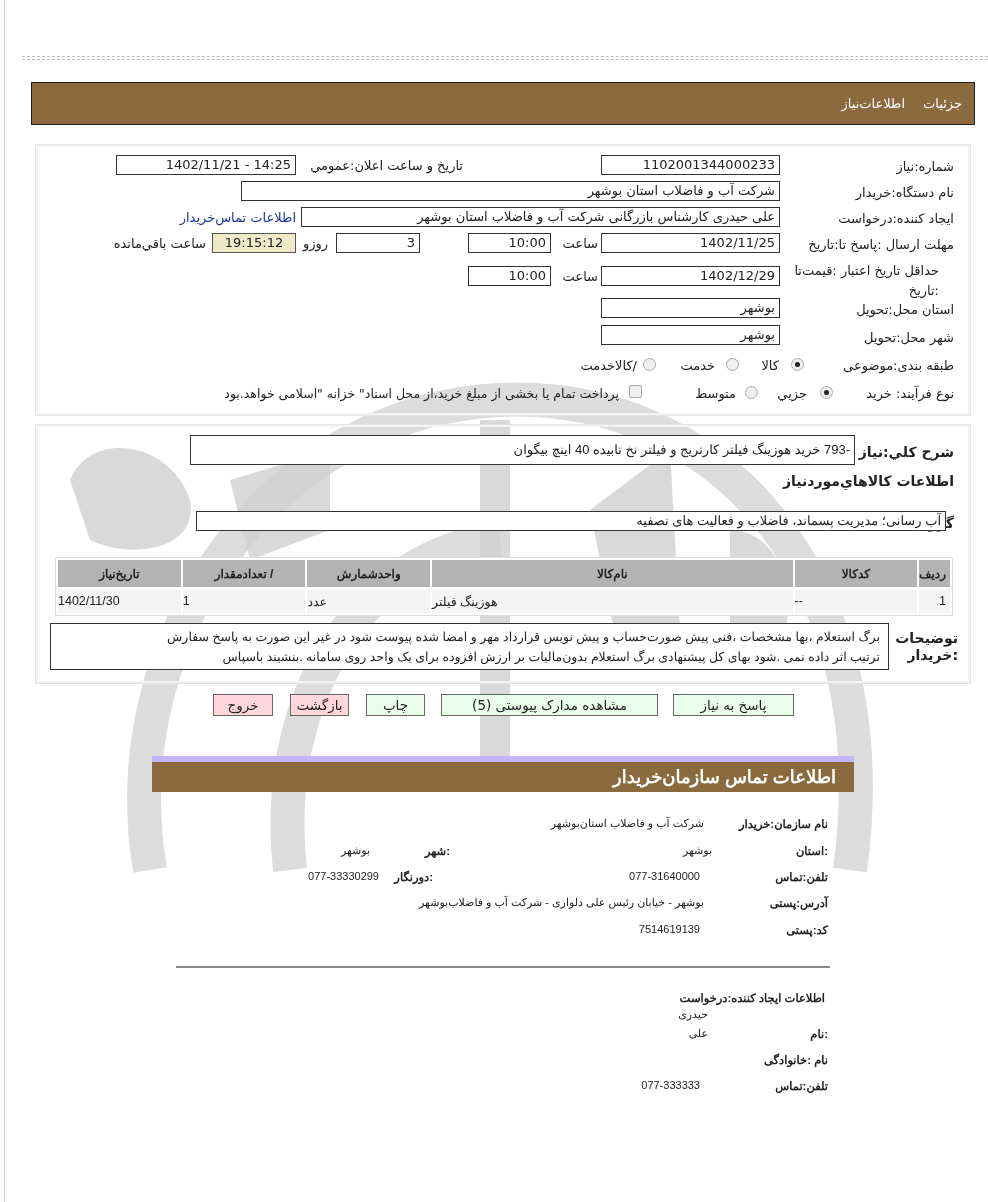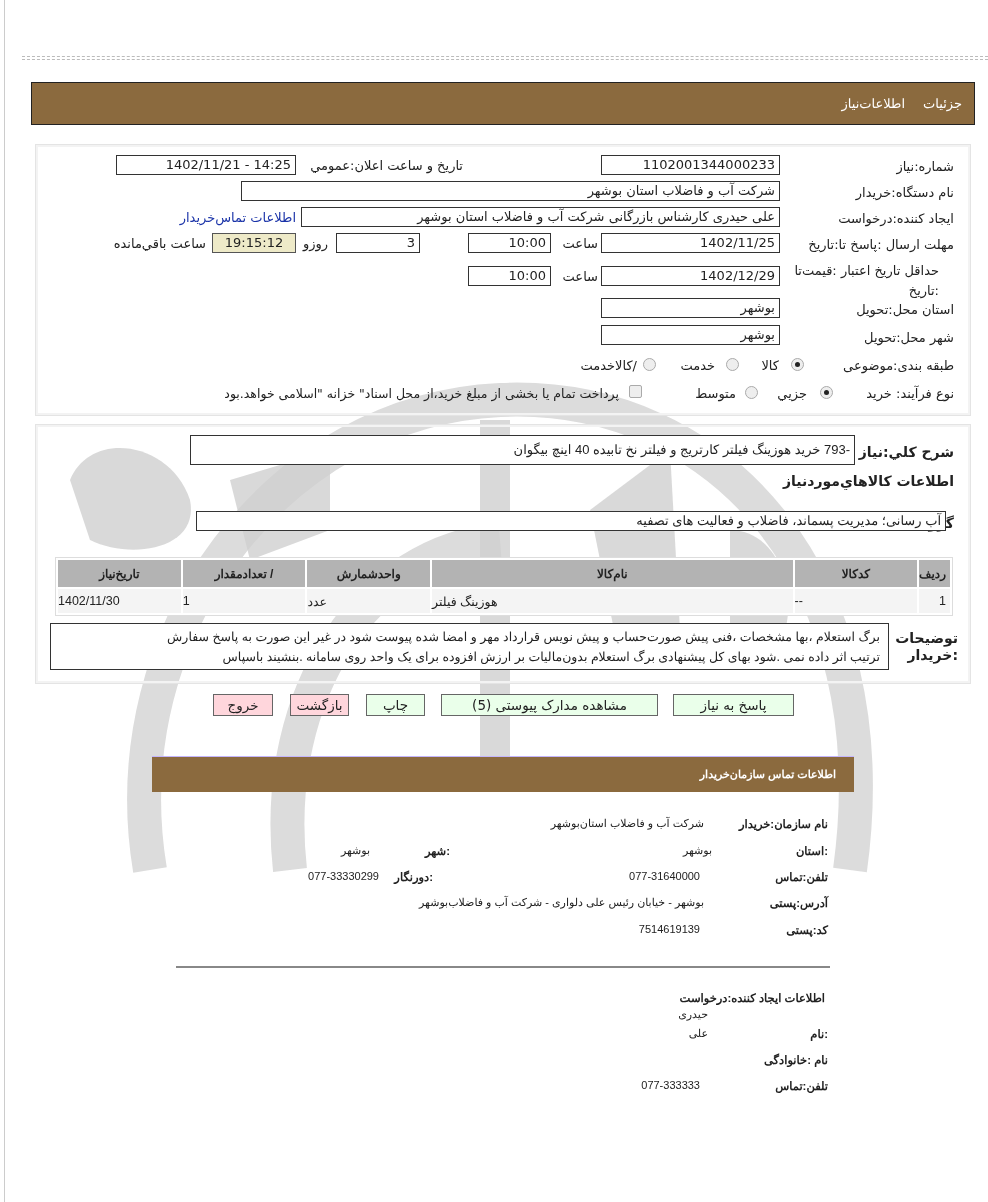--- a/index.html
+++ b/index.html
@@ -35,21 +35,21 @@
 
     table.items { position: absolute; z-index: 2; left: 55px; top: 557px; width: 898px; border-collapse: separate; border-spacing: 2px; direction: rtl; background: #fff; border: 1px solid #ddd; font-family: "Liberation Sans", sans-serif; }
     table.items th { background: #b3b3b3; color: #222; font-weight: bold; font-size: 12px; height: 27px; }
     table.items td { background: #f4f4f4; font-size: 12.5px; height: 24px; text-align: left; }
     table.items th:first-child, table.items td:first-child { text-align: right; padding-right: 4px; }
 
     .btn { position: absolute; z-index: 2; height: 22px; border: 1px solid #666; font-size: 13.5px; text-align: center; line-height: 20px; direction: rtl; cursor: pointer; }
     .btn.green { background: #eaffea; }
     .btn.pink { background: #ffd6dc; }
 
-    .contact-bar { position: absolute; left: 152px; top: 756px; width: 702px; height: 36px; background: #8b6a3e; border-top: 1px solid #c4b5fd; color: #fff; direction: rtl; display: flex; align-items: center; padding-right: 18px; font-weight: bold; font-size: 11px; font-family: "Liberation Sans", sans-serif; z-index: 2; }
+    .contact-bar { position: absolute; left: 152px; top: 756px; width: 702px; height: 36px; background: #8b6a3e; border-top: 6px solid #c4b5fd; color: #fff; direction: rtl; display: flex; align-items: center; padding-right: 18px; font-weight: bold; font-size: 18px; font-family: "Liberation Sans", sans-serif; z-index: 2; }
     .c-lbl { position: absolute; z-index: 2; direction: rtl; text-align: right; font-weight: bold; font-size: 11.5px; font-family: "Liberation Sans", sans-serif; white-space: nowrap; }
     .c-val { position: absolute; z-index: 2; direction: rtl; text-align: right; font-size: 11px; font-family: "Liberation Sans", sans-serif; white-space: nowrap; color: #222; }
     .hr { position: absolute; left: 176px; top: 966px; width: 654px; height: 2px; background: #888; z-index: 2; }
   </style>
 </head>
 <body>
 
 <div class="page-left-line"></div>
 <div class="dotted-rule"></div>
 

